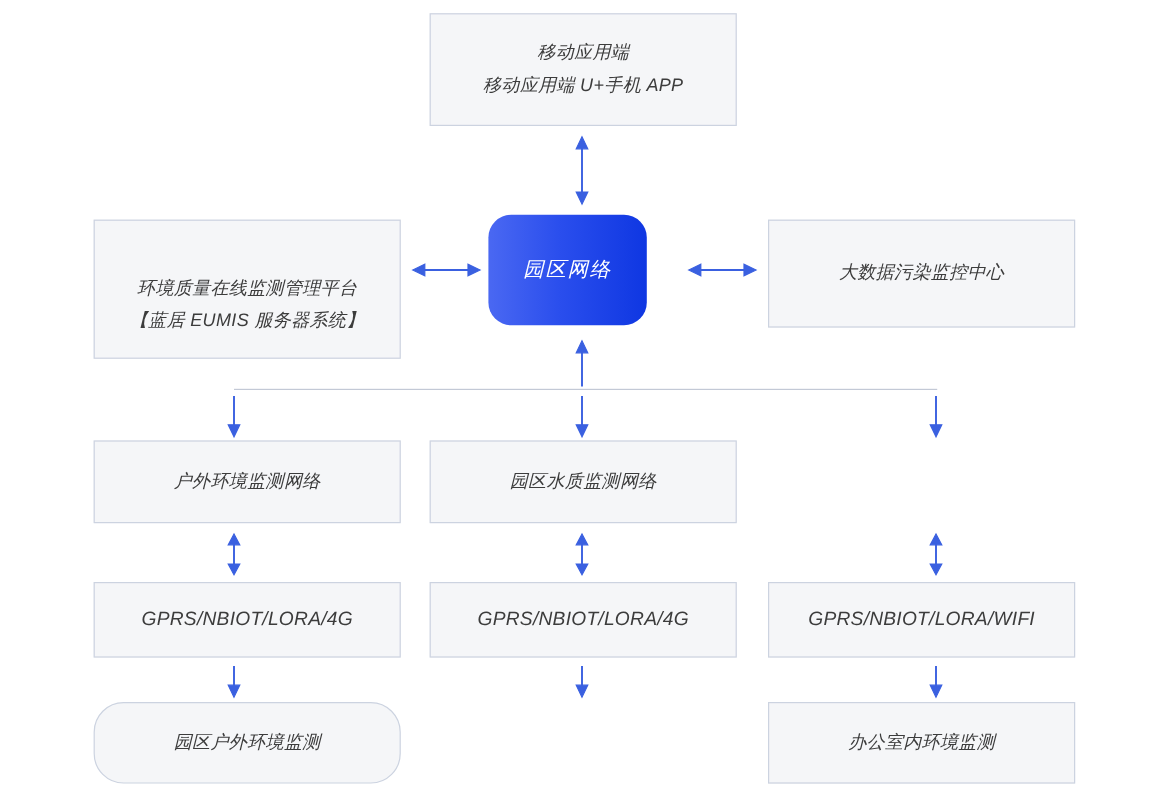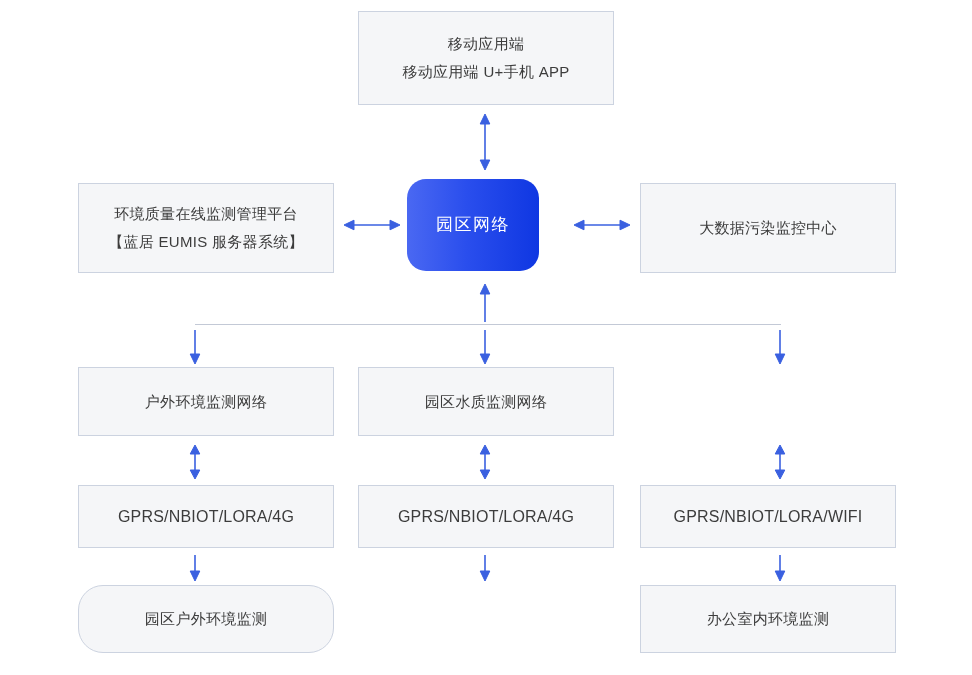--- a/index.html
+++ b/index.html
@@ -28,41 +28,42 @@
     border: 1px solid #ccd3e0;
     display: flex;
     align-items: center;
     justify-content: center;
     text-align: center;
     color: #3c3c3c;
     font-size: 15px;
     line-height: 1.85;
     letter-spacing: 0.3px;
     padding: 16px 10px;
+    font-style: italic;
   }
   .node .lines {
     display: block;
     width: 100%;
   }
   .node .ln {
     display: block;
     white-space: nowrap;
   }
 
   .node.hub {
     background: linear-gradient(90deg, #4a68f2 0%, #2a4eed 45%, #0f37e2 100%);
     border: none;
     color: #ffffff;
     font-size: 17px;
     letter-spacing: 1.5px;
   }
 
   
   #n-mobile      { left:358px; top:11px;  width:256px; height:94px; }
-  #n-platform    { left:78px;  top:183px; width:256px; height:90px; }
+  #n-platform    { left:78px;  top:183px; width:256px; height:116px;align-items:flex-end; }
   #n-hub         { left:407px; top:179px; width:132px; height:92px;border-radius:19px; }
   #n-bigdata     { left:640px; top:183px; width:256px; height:90px; }
 
   #n-net-outdoor { left:78px;  top:367px; width:256px; height:69px; }
   #n-net-water   { left:358px; top:367px; width:256px; height:69px; }
   #n-net-indoor  { left:640px; top:367px; width:256px; height:69px; }
 
   #n-pro-outdoor { left:78px;  top:485px; width:256px; height:63px; }
   #n-pro-water   { left:358px; top:485px; width:256px; height:63px; }
   #n-pro-indoor  { left:640px; top:485px; width:256px; height:63px; }

